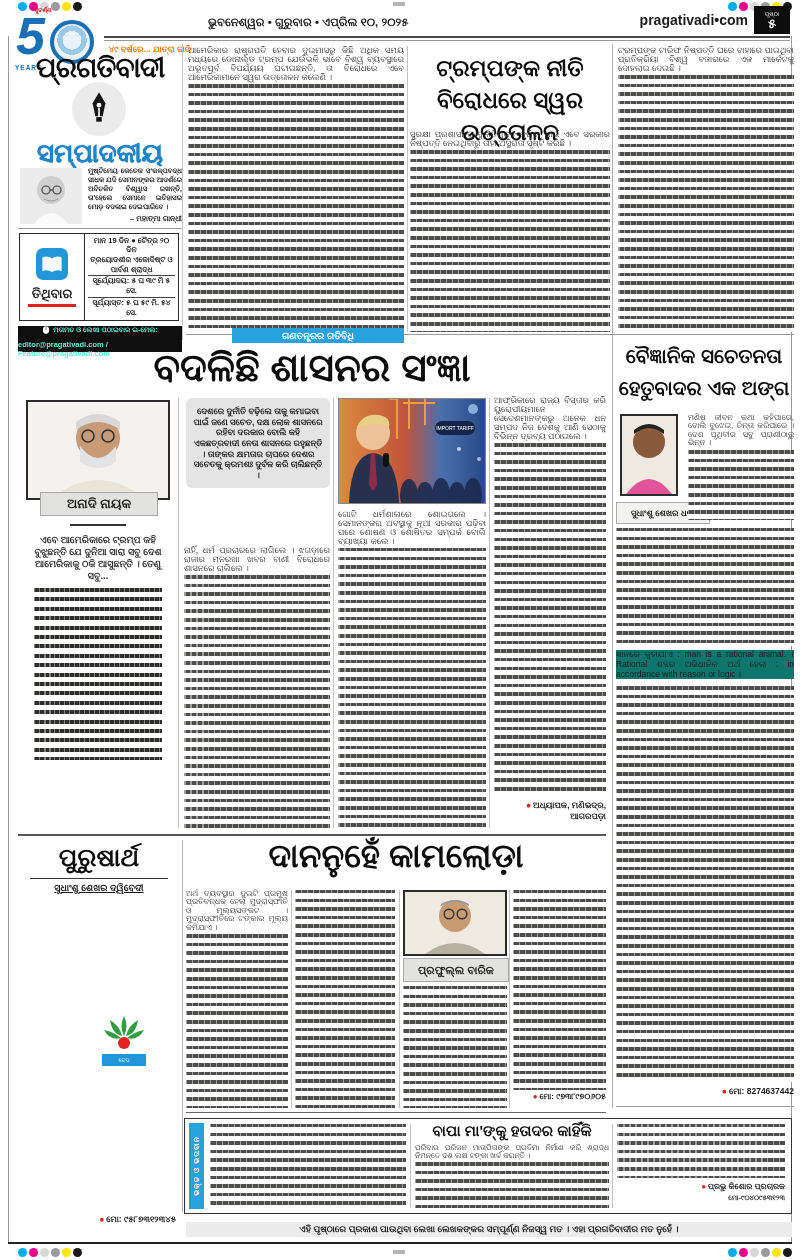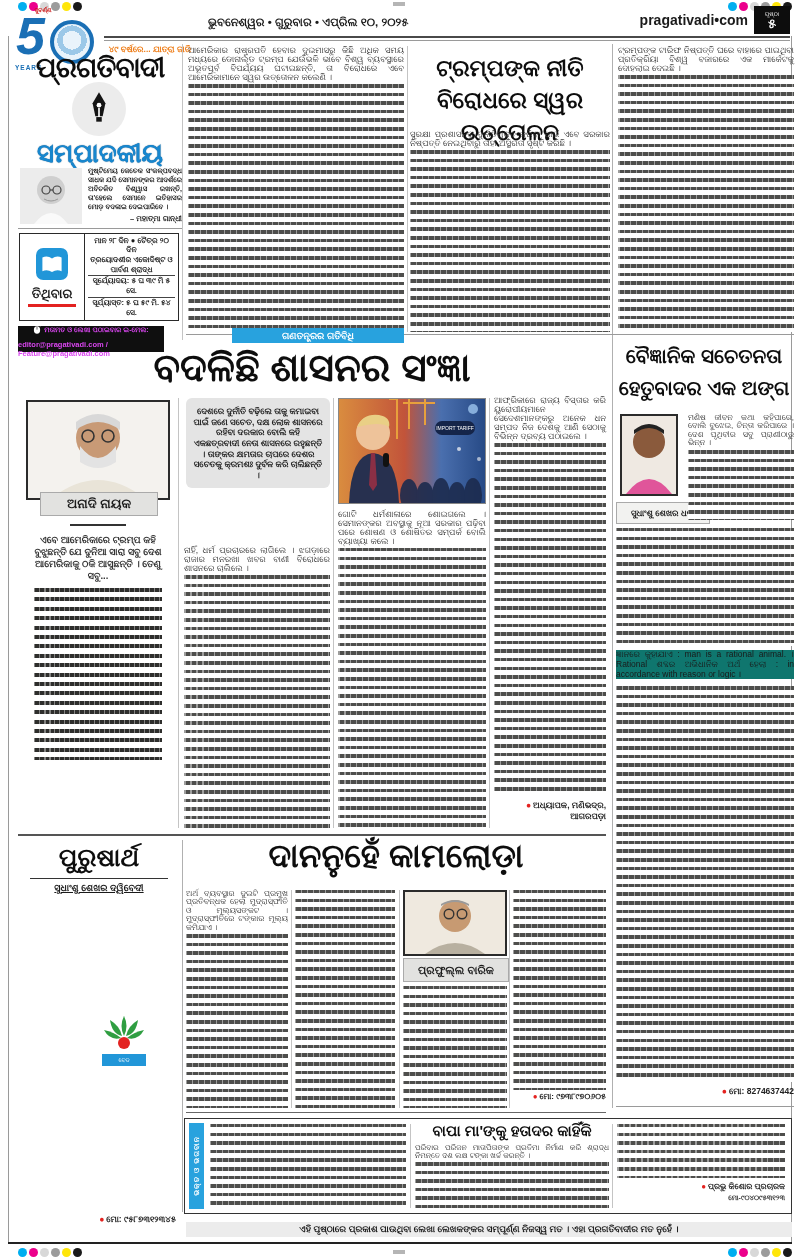--- a/index.html
+++ b/index.html
@@ -105,30 +105,30 @@
         <svg width="32" height="32" viewBox="0 0 40 40">
             <rect width="40" height="40" rx="9" fill="#2196d8"></rect>
             <path d="M8 12 Q14 9 20 13 L20 30 Q14 26 8 29 Z" fill="#fff"></path>
             <path d="M32 12 Q26 9 20 13 L20 30 Q26 26 32 29 Z" fill="#fff"></path>
           </svg>
       </span>
       <span style="font-size:13px;font-weight:900;">ତିଥିବାର</span>
       <span style="width:48px;height:3px;background:#e32220;"></span>
     </div>
     <div style="flex:1;display:flex;flex-direction:column;justify-content:space-between;padding:2px 3px;">
-      <div class="ctr b" style="font-size:7.5px;line-height:1.25;">ମାନ ୨୮ ଦିନ ● ଚୈତ୍ର ୨୦ ଦିନ</div>
+      <div class="ctr b" style="font-size:7.5px;line-height:1.25;">ମାନ 19 ଦିନ ● ଚୈତ୍ର ୨୦ ଦିନ</div>
       <div class="ctr b" style="font-size:7.5px;line-height:1.25;">ତ୍ରୟୋଦଶୀର ଏକୋଦିଷ୍ଟ ଓ ପାର୍ବଣ ଶ୍ରାଦ୍ଧ</div>
       <div class="hline" style="background:#444;"></div>
       <div class="ctr b" style="font-size:7.5px;">ସୂର୍ଯ୍ୟୋଦୟ: ୫ ଘ ୩୯ ମି ୫ ସେ.</div>
       <div class="hline" style="background:#444;"></div>
       <div class="ctr b" style="font-size:7.5px;">ସୂର୍ଯ୍ୟାସ୍ତ: ୫ ଘ ୫୯ ମି. ୫୪ ସେ.</div>
     </div>
   </div>
 
-  <div class="abs" style="left:18px;top:326px;width:146px;height:26px;background:#0f0f0f;color:#d946ef;display:flex;flex-direction:column;align-items:center;justify-content:center;line-height:1.3;">
+  <div class="abs" style="left:18px;top:326px;width:164px;height:26px;background:#0f0f0f;color:#5eead4;display:flex;flex-direction:column;align-items:center;justify-content:center;line-height:1.3;">
     <div style="display:flex;align-items:center;gap:3px;">
       <span><svg width="8" height="10" viewBox="0 0 12 16">
             <ellipse cx="6" cy="9.5" rx="5" ry="6" fill="#fff"></ellipse>
             <line x1="6" y1="4" x2="6" y2="9" stroke="#0f0f0f"></line>
             <path d="M6 3 Q10 1 11 4" stroke="#fff" fill="none"></path>
           </svg></span>
       <span style="font-size:7px;font-weight:bold;">ମତାମତ ଓ ଲେଖା ପଠାଇବାର ଇ-ମେଲ:</span>
     </div>
     <div style="font-size:7.5px;font-weight:bold;">editor@pragativadi.com / Feature@pragativadi.com</div>
   </div>

